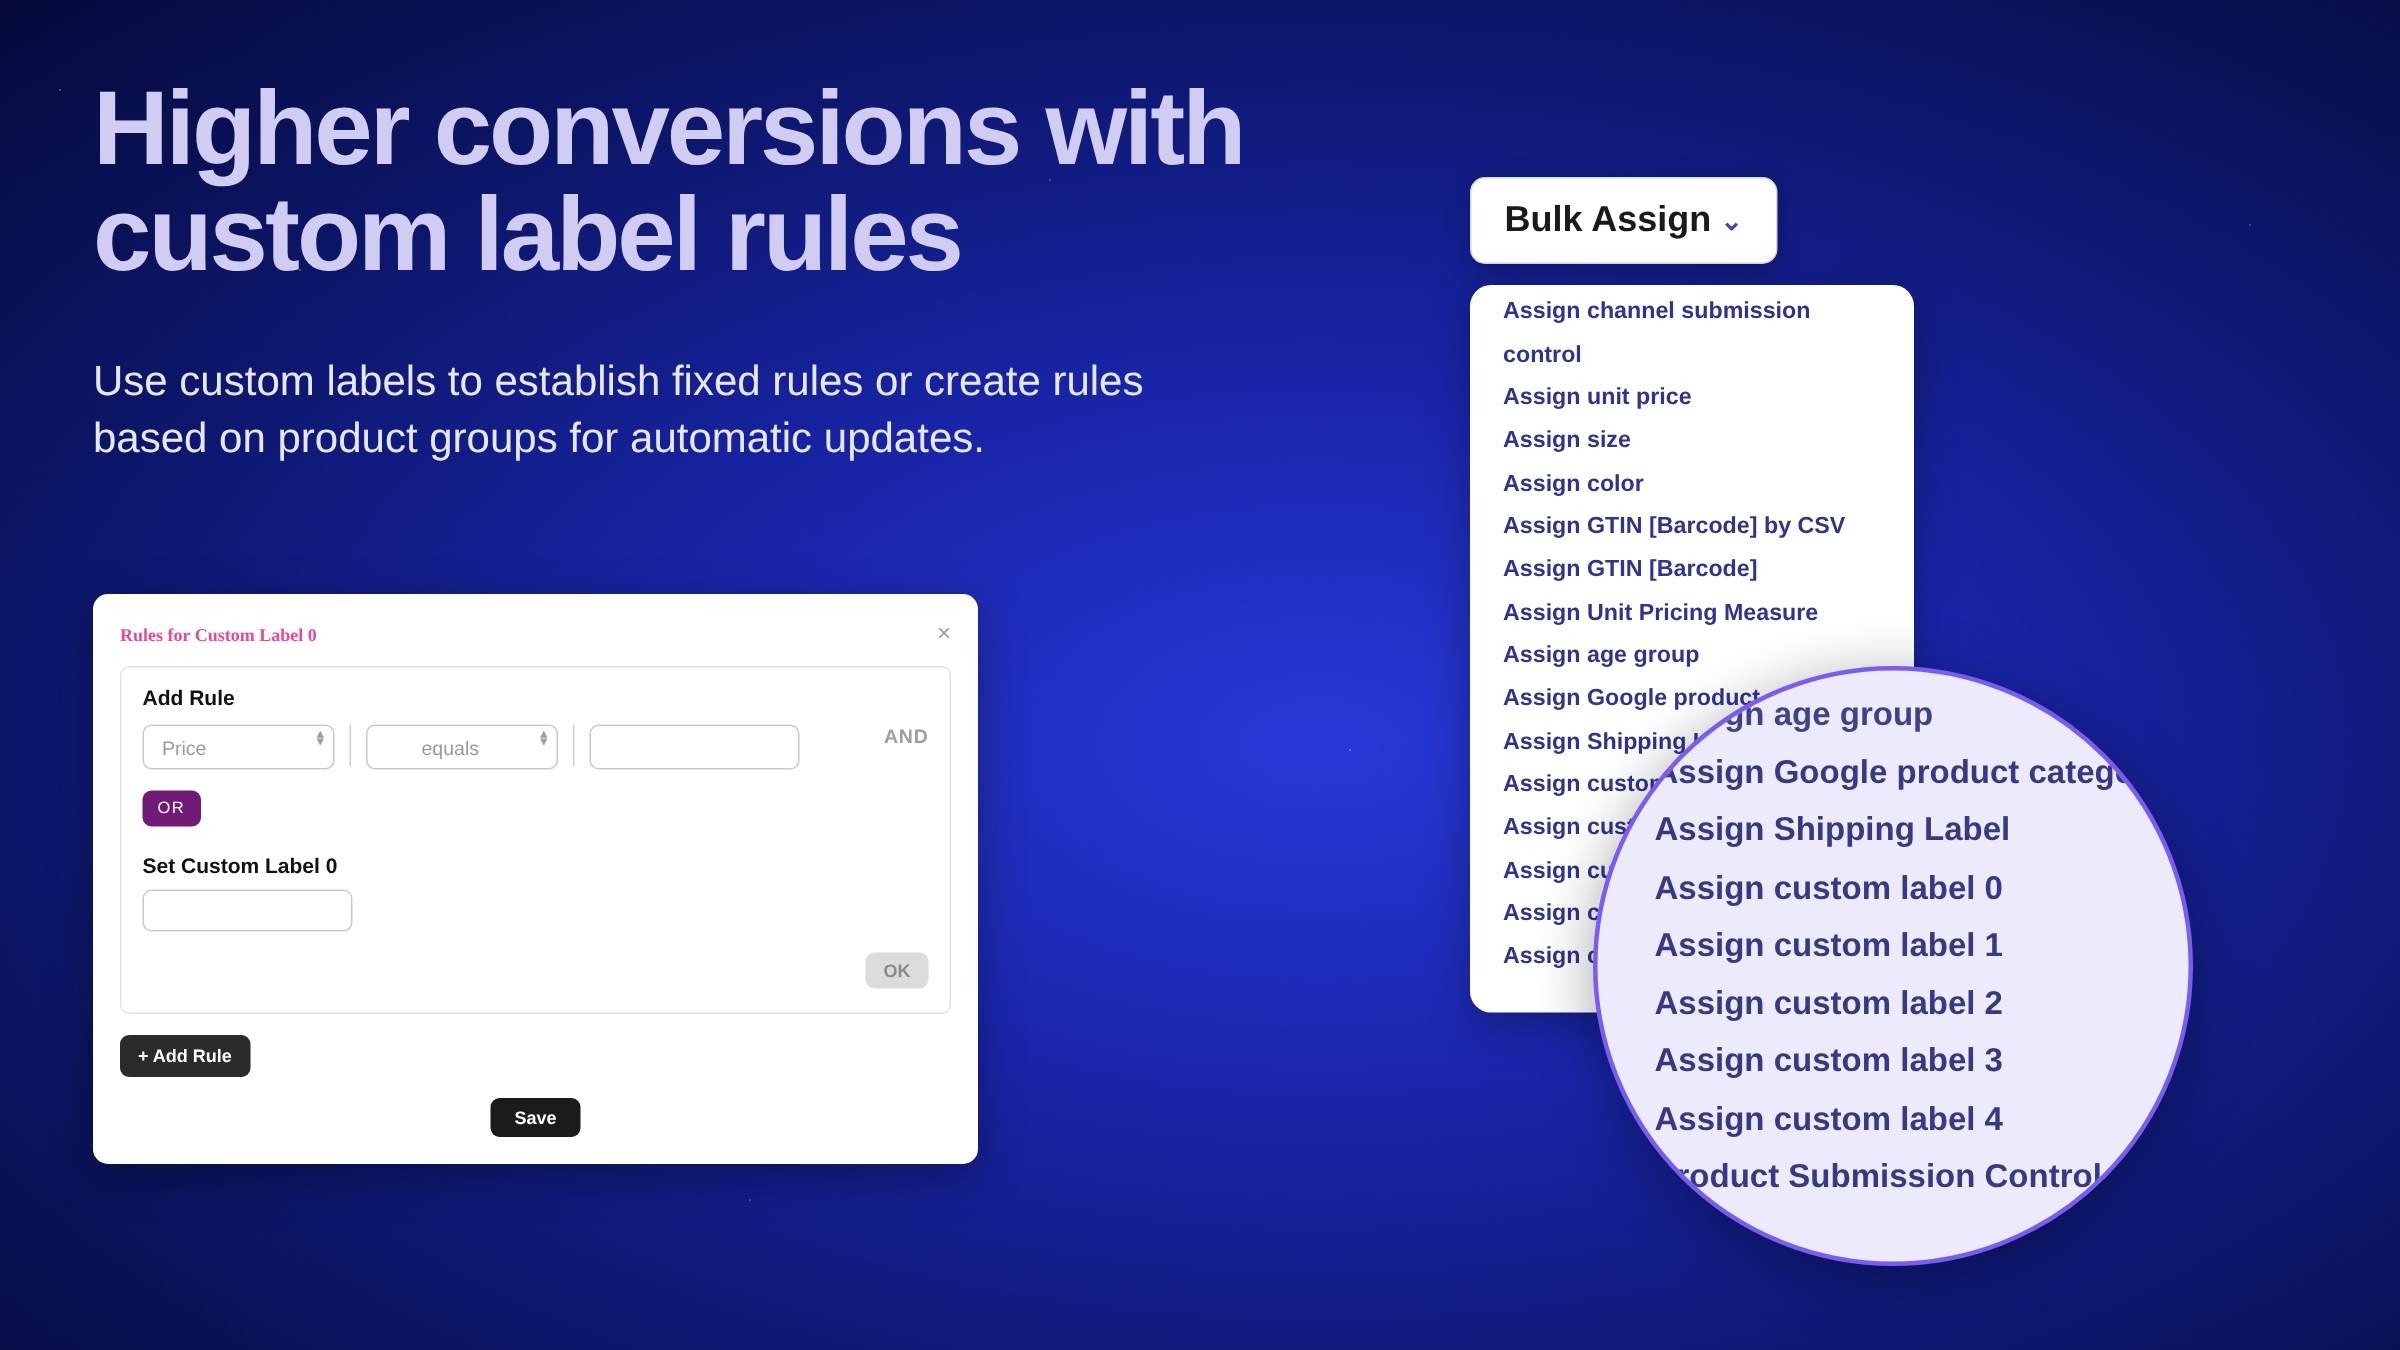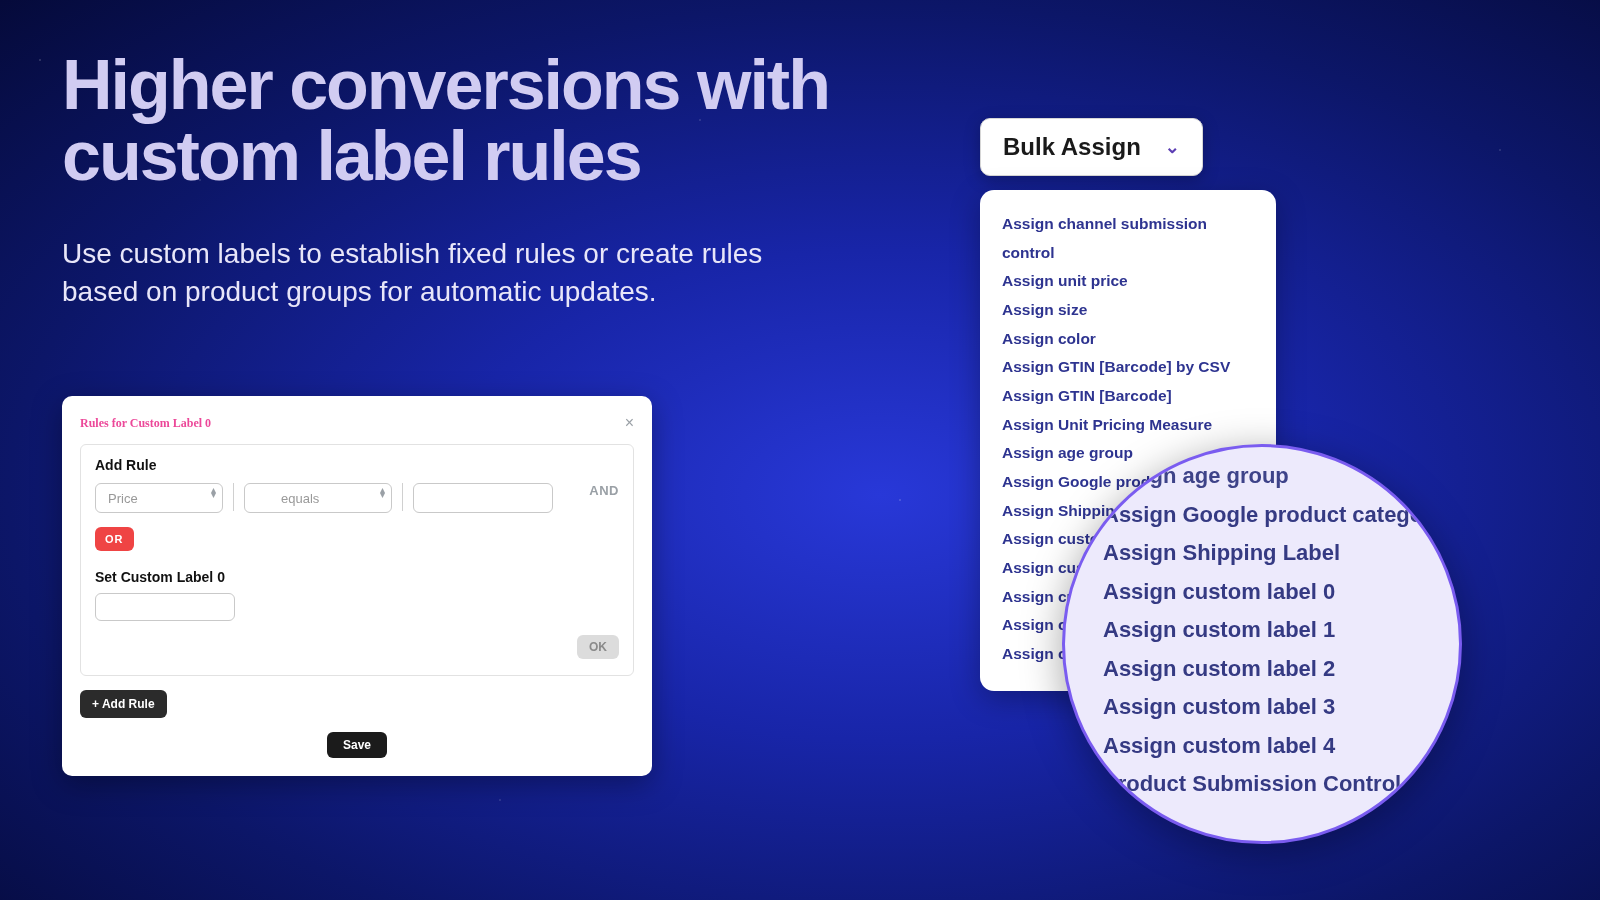--- a/index.html
+++ b/index.html
@@ -80,44 +80,44 @@
     border:1px solid #c9c9c9;
     border-radius:6px;
     height:30px;
     display:flex; align-items:center;
     background:#fff;
     padding:0 24px 0 12px;
     font-size:13px;
     color:#999;
   }
   .stepper.field { width:128px; }
-  .stepper.op { width:148px; color:#999;padding-left:36px; }
+  .stepper.op { width:128px; color:#999;padding-left:36px; }
   .stepper-arrows {
     position:absolute; right:6px; top:3px;
     display:flex; flex-direction:column;
     line-height:0.5;
     color:#9aa0a6;
     font-size:10px;
   }
   .plain-input {
     border:1px solid #c9c9c9;
     border-radius:6px;
     height:30px;
     width:140px;
     background:#fff;
   }
   .and-label { margin-left:auto; color:#9aa0a6; font-size:13px; font-weight:600; letter-spacing:.5px; }
 
   .or-chip {
     display:inline-block;
     margin-top:14px;
-    background:#ef4444;
+    background:#701a75;
     color:#fff;
     font-size:11px;
-    font-weight:700;
+    font-weight:400;
     padding:6px 10px;
     border-radius:6px;
     letter-spacing:1px;
   }
 
   .set-sub { margin-top:18px; font-size:14px; font-weight:600; color:#111; }
   .set-input {
     margin-top:8px;
     border:1px solid #c9c9c9;
     border-radius:6px;
@@ -159,33 +159,33 @@
   .bulk-btn {
     position:absolute;
     left:980px; top:118px;
     background:#fff;
     border:1px solid #d6d6d6;
     border-radius:10px;
     padding:14px 22px;
     font-size:24px;
     font-weight:800;
     color:#1a1a1a;
-    display:flex; align-items:center; gap:24px;
+    display:flex; align-items:center; gap:6px;
     box-shadow:0 4px 16px rgba(0,0,0,.25);
   }
   .bulk-btn .chev { color:#5b3db3; font-size:18px; }
 
   
   .dropdown {
     position:absolute;
     left:980px; top:190px;
     width:296px;
     background:#fff;
     border-radius:14px;
-    padding:20px 22px 22px;
+    padding:4px 22px 22px;
     box-shadow:0 8px 30px rgba(0,0,0,.3);
   }
   .dropdown .item {
     font-size:15.5px;
     font-weight:600;
     color:#2e3490;
     line-height:1.85;
   }
 
   

